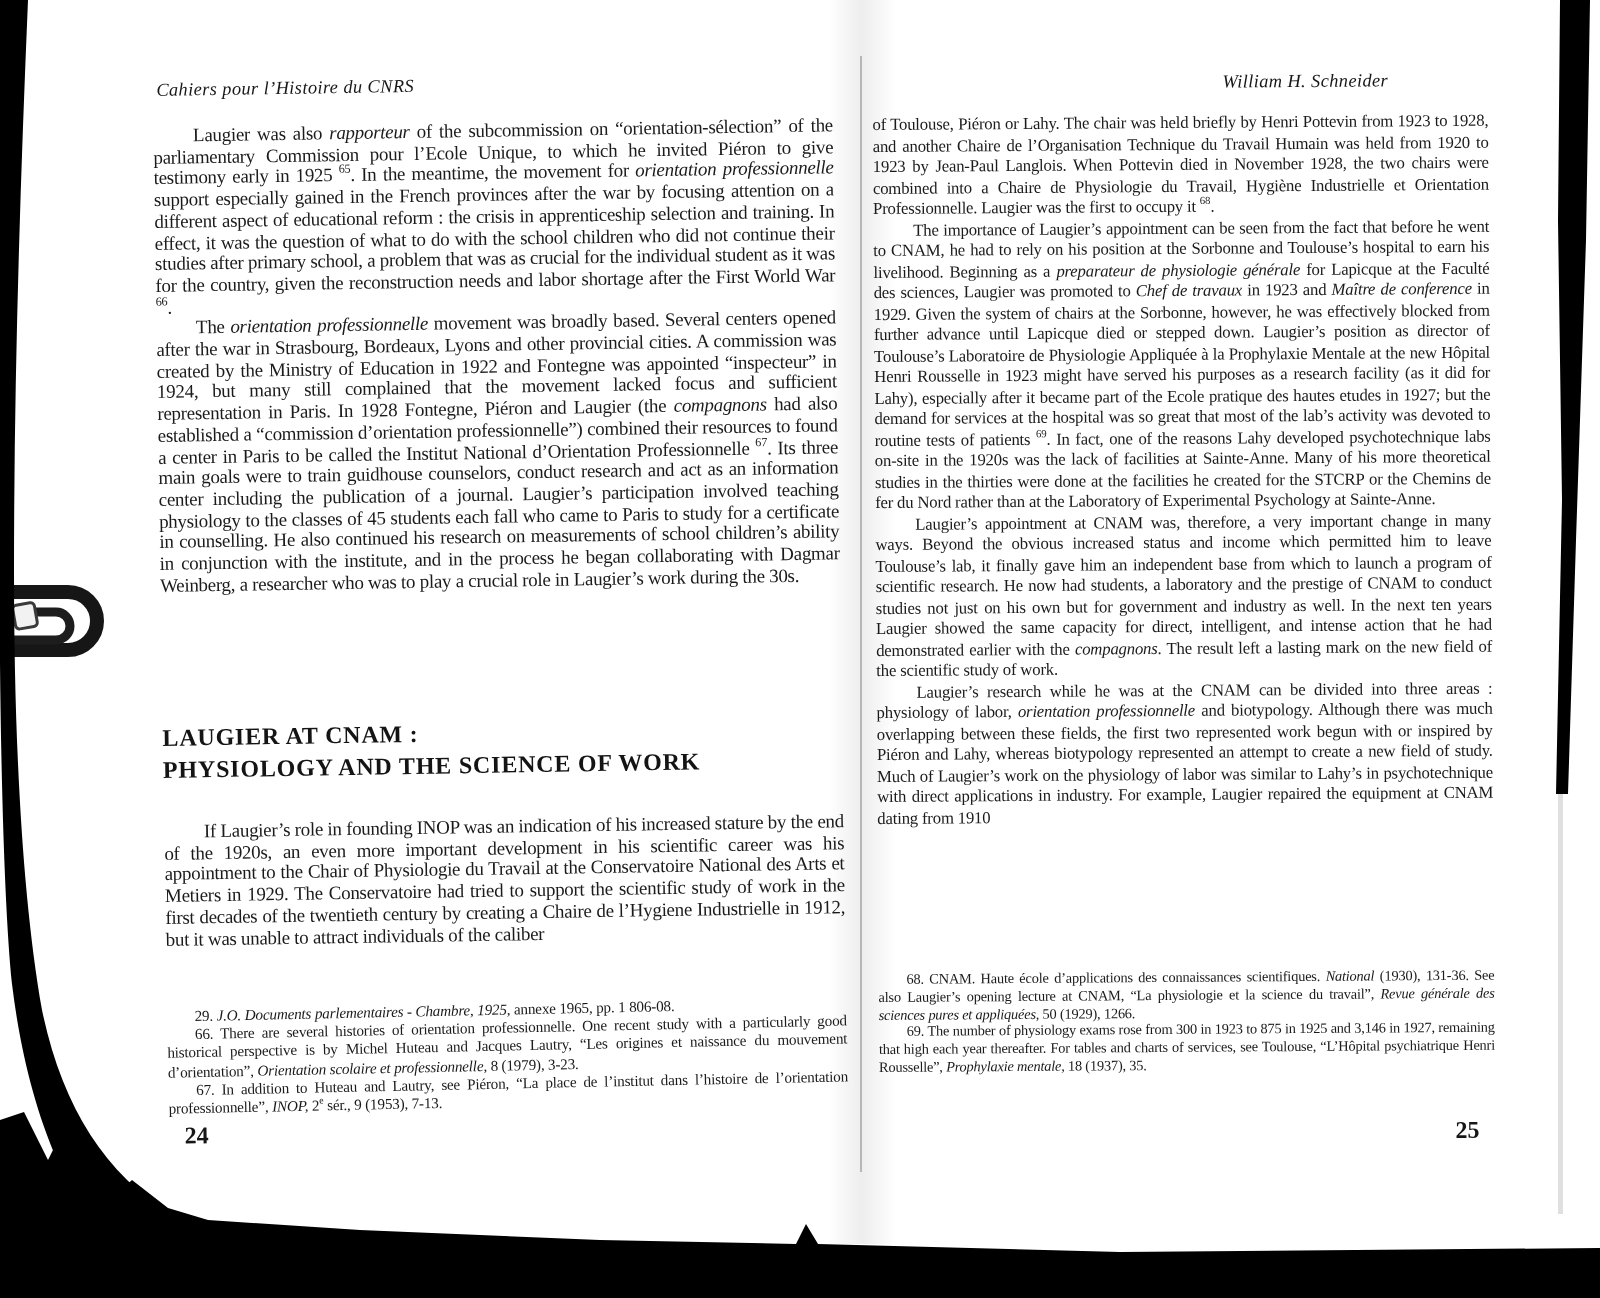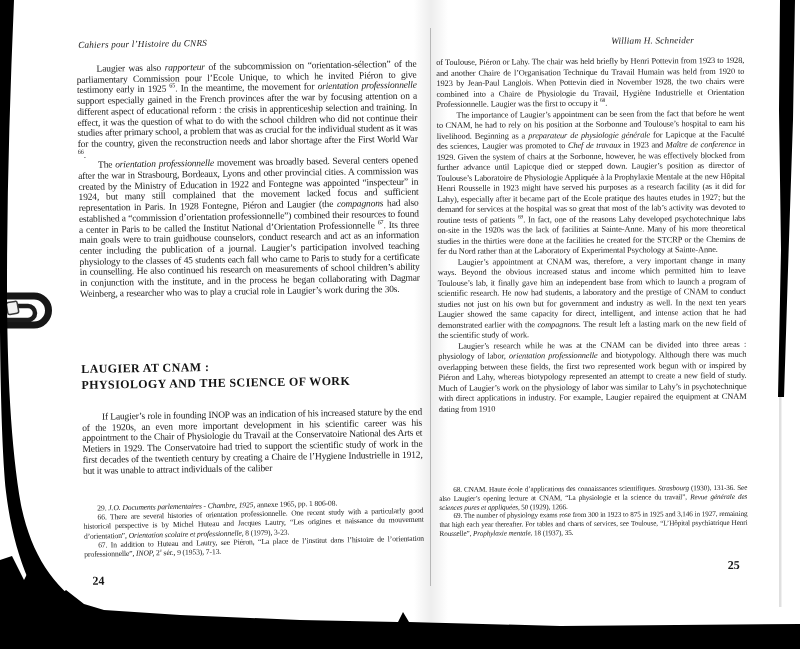--- a/index.html
+++ b/index.html
@@ -25,21 +25,21 @@
   .sup{vertical-align:super;font-size:0.65em;line-height:0;}
   .heading{position:absolute;top:326px;left:0;width:340px;font-weight:bold;
     font-size:12px;line-height:15.5px;letter-spacing:0.4px;color:#141414;}
   .footnotes{position:absolute;left:0;}
   .lp .footnotes{top:467px;width:340px;}
   .rp .footnotes{top:456px;width:308px;}
   .fn{margin:0;text-align:justify;text-indent:14px;}
   .lp .fn{font-size:7.6px;line-height:9.2px;letter-spacing:-0.1px;}
   .rp .fn{font-size:7.2px;line-height:8.8px;letter-spacing:-0.1px;}
   .pagenum{position:absolute;font-weight:bold;font-size:12px;color:#161616;}
-  .pn-left{top:538px;left:8px;}
+  .pn-left{top:525px;left:8px;}
   .pn-right{top:530px;left:288px;}
   .gutter-shade{position:absolute;left:414px;top:0;width:34px;height:622px;
     background:linear-gradient(90deg, rgba(0,0,0,0) 0%, rgba(0,0,0,0.07) 50%, rgba(0,0,0,0) 100%);}
   .gutter-line{position:absolute;left:430px;top:28px;width:1px;height:558px;background:rgba(80,80,80,0.35);}
   .clip{position:absolute;left:-6px;top:281px;}
   .edges{position:absolute;left:0;top:0;pointer-events:none;}
 </style>
 </head>
 <body>
 
@@ -78,21 +78,21 @@
     <div class="running-header">William H. Schneider</div>
 
     <div class="bodyR">
       <p class="para"><span>of Toulouse, Piéron or Lahy. The chair was held briefly by Henri Pottevin from 1923 to 1928, and another Chaire de l’Organisation Technique du Travail Humain was held from 1920 to 1923 by Jean-Paul Langlois. When Pottevin died in November 1928, the two chairs were combined into a Chaire de Physiologie du Travail, Hygiène Industrielle et Orientation Professionnelle. Laugier was the first to occupy it </span><span class="sup">68</span><span>.</span></p>
       <p class="para indent"><span>The importance of Laugier’s appointment can be seen from the fact that before he went to CNAM, he had to rely on his position at the Sorbonne and Toulouse’s hospital to earn his livelihood. Beginning as a </span><span class="it">preparateur de physiologie générale</span><span> for Lapicque at the Faculté des sciences, Laugier was promoted to </span><span class="it">Chef de travaux</span><span> in 1923 and </span><span class="it">Maître de conference</span><span> in 1929. Given the system of chairs at the Sorbonne, however, he was effectively blocked from further advance until Lapicque died or stepped down. Laugier’s position as director of Toulouse’s Laboratoire de Physiologie Appliquée à la Prophylaxie Mentale at the new Hôpital Henri Rousselle in 1923 might have served his purposes as a research facility (as it did for Lahy), especially after it became part of the Ecole pratique des hautes etudes in 1927; but the demand for services at the hospital was so great that most of the lab’s activity was devoted to routine tests of patients </span><span class="sup">69</span><span>. In fact, one of the reasons Lahy developed psychotechnique labs on-site in the 1920s was the lack of facilities at Sainte-Anne. Many of his more theoretical studies in the thirties were done at the facilities he created for the STCRP or the Chemins de fer du Nord rather than at the Laboratory of Experimental Psychology at Sainte-Anne.</span></p>
       <p class="para indent"><span>Laugier’s appointment at CNAM was, therefore, a very important change in many ways. Beyond the obvious increased status and income which permitted him to leave Toulouse’s lab, it finally gave him an independent base from which to launch a program of scientific research. He now had students, a laboratory and the prestige of CNAM to conduct studies not just on his own but for government and industry as well. In the next ten years Laugier showed the same capacity for direct, intelligent, and intense action that he had demonstrated earlier with the </span><span class="it">compagnons</span><span>. The result left a lasting mark on the new field of the scientific study of work.</span></p>
       <p class="para indent"><span>Laugier’s research while he was at the CNAM can be divided into three areas : physiology of labor, </span><span class="it">orientation professionnelle</span><span> and biotypology. Although there was much overlapping between these fields, the first two represented work begun with or inspired by Piéron and Lahy, whereas biotypology represented an attempt to create a new field of study. Much of Laugier’s work on the physiology of labor was similar to Lahy’s in psychotechnique with direct applications in industry. For example, Laugier repaired the equipment at CNAM dating from 1910</span></p>
     </div>
 
     <div class="footnotes">
-      <p class="fn"><span>68. CNAM. Haute école d’applications des connaissances scientifiques. </span><span class="it">Strasbourg</span><span> (1930), 131-36. See also Laugier’s opening lecture at CNAM, “La physiologie et la science du travail”, </span><span class="it">Revue générale des sciences pures et appliquées,</span><span> 50 (1929), 1266.</span></p>
+      <p class="fn"><span>68. CNAM. Haute école d’applications des connaissances scientifiques. </span><span class="it">National</span><span> (1930), 131-36. See also Laugier’s opening lecture at CNAM, “La physiologie et la science du travail”, </span><span class="it">Revue générale des sciences pures et appliquées,</span><span> 50 (1929), 1266.</span></p>
       <p class="fn"><span>69. The number of physiology exams rose from 300 in 1923 to 875 in 1925 and 3,146 in 1927, remaining that high each year thereafter. For tables and charts of services, see Toulouse, “L’Hôpital psychiatrique Henri Rousselle”, </span><span class="it">Prophylaxie mentale,</span><span> 18 (1937), 35.</span></p>
     </div>
 
     <div class="pagenum pn-right">25</div>
   </div>
 
   <svg class="clip" width="78" height="62" viewBox="0 0 78 62">
     <path d="M -10 15 L 40 15 A 14.5 14.5 0 0 1 40 44 L 2 44" fill="none" stroke="#161616" stroke-width="7" stroke-linecap="round"></path>
     <path d="M -10 25 L 34 25 A 7 7 0 0 1 34 39 L 6 39" fill="none" stroke="#1d1d1d" stroke-width="4.5" stroke-linecap="round"></path>
     <rect x="13" y="21" width="11" height="12" rx="2" fill="#f2f2f2" stroke="#3a3a3a" stroke-width="1.5" transform="rotate(-10 18 27)"></rect>

